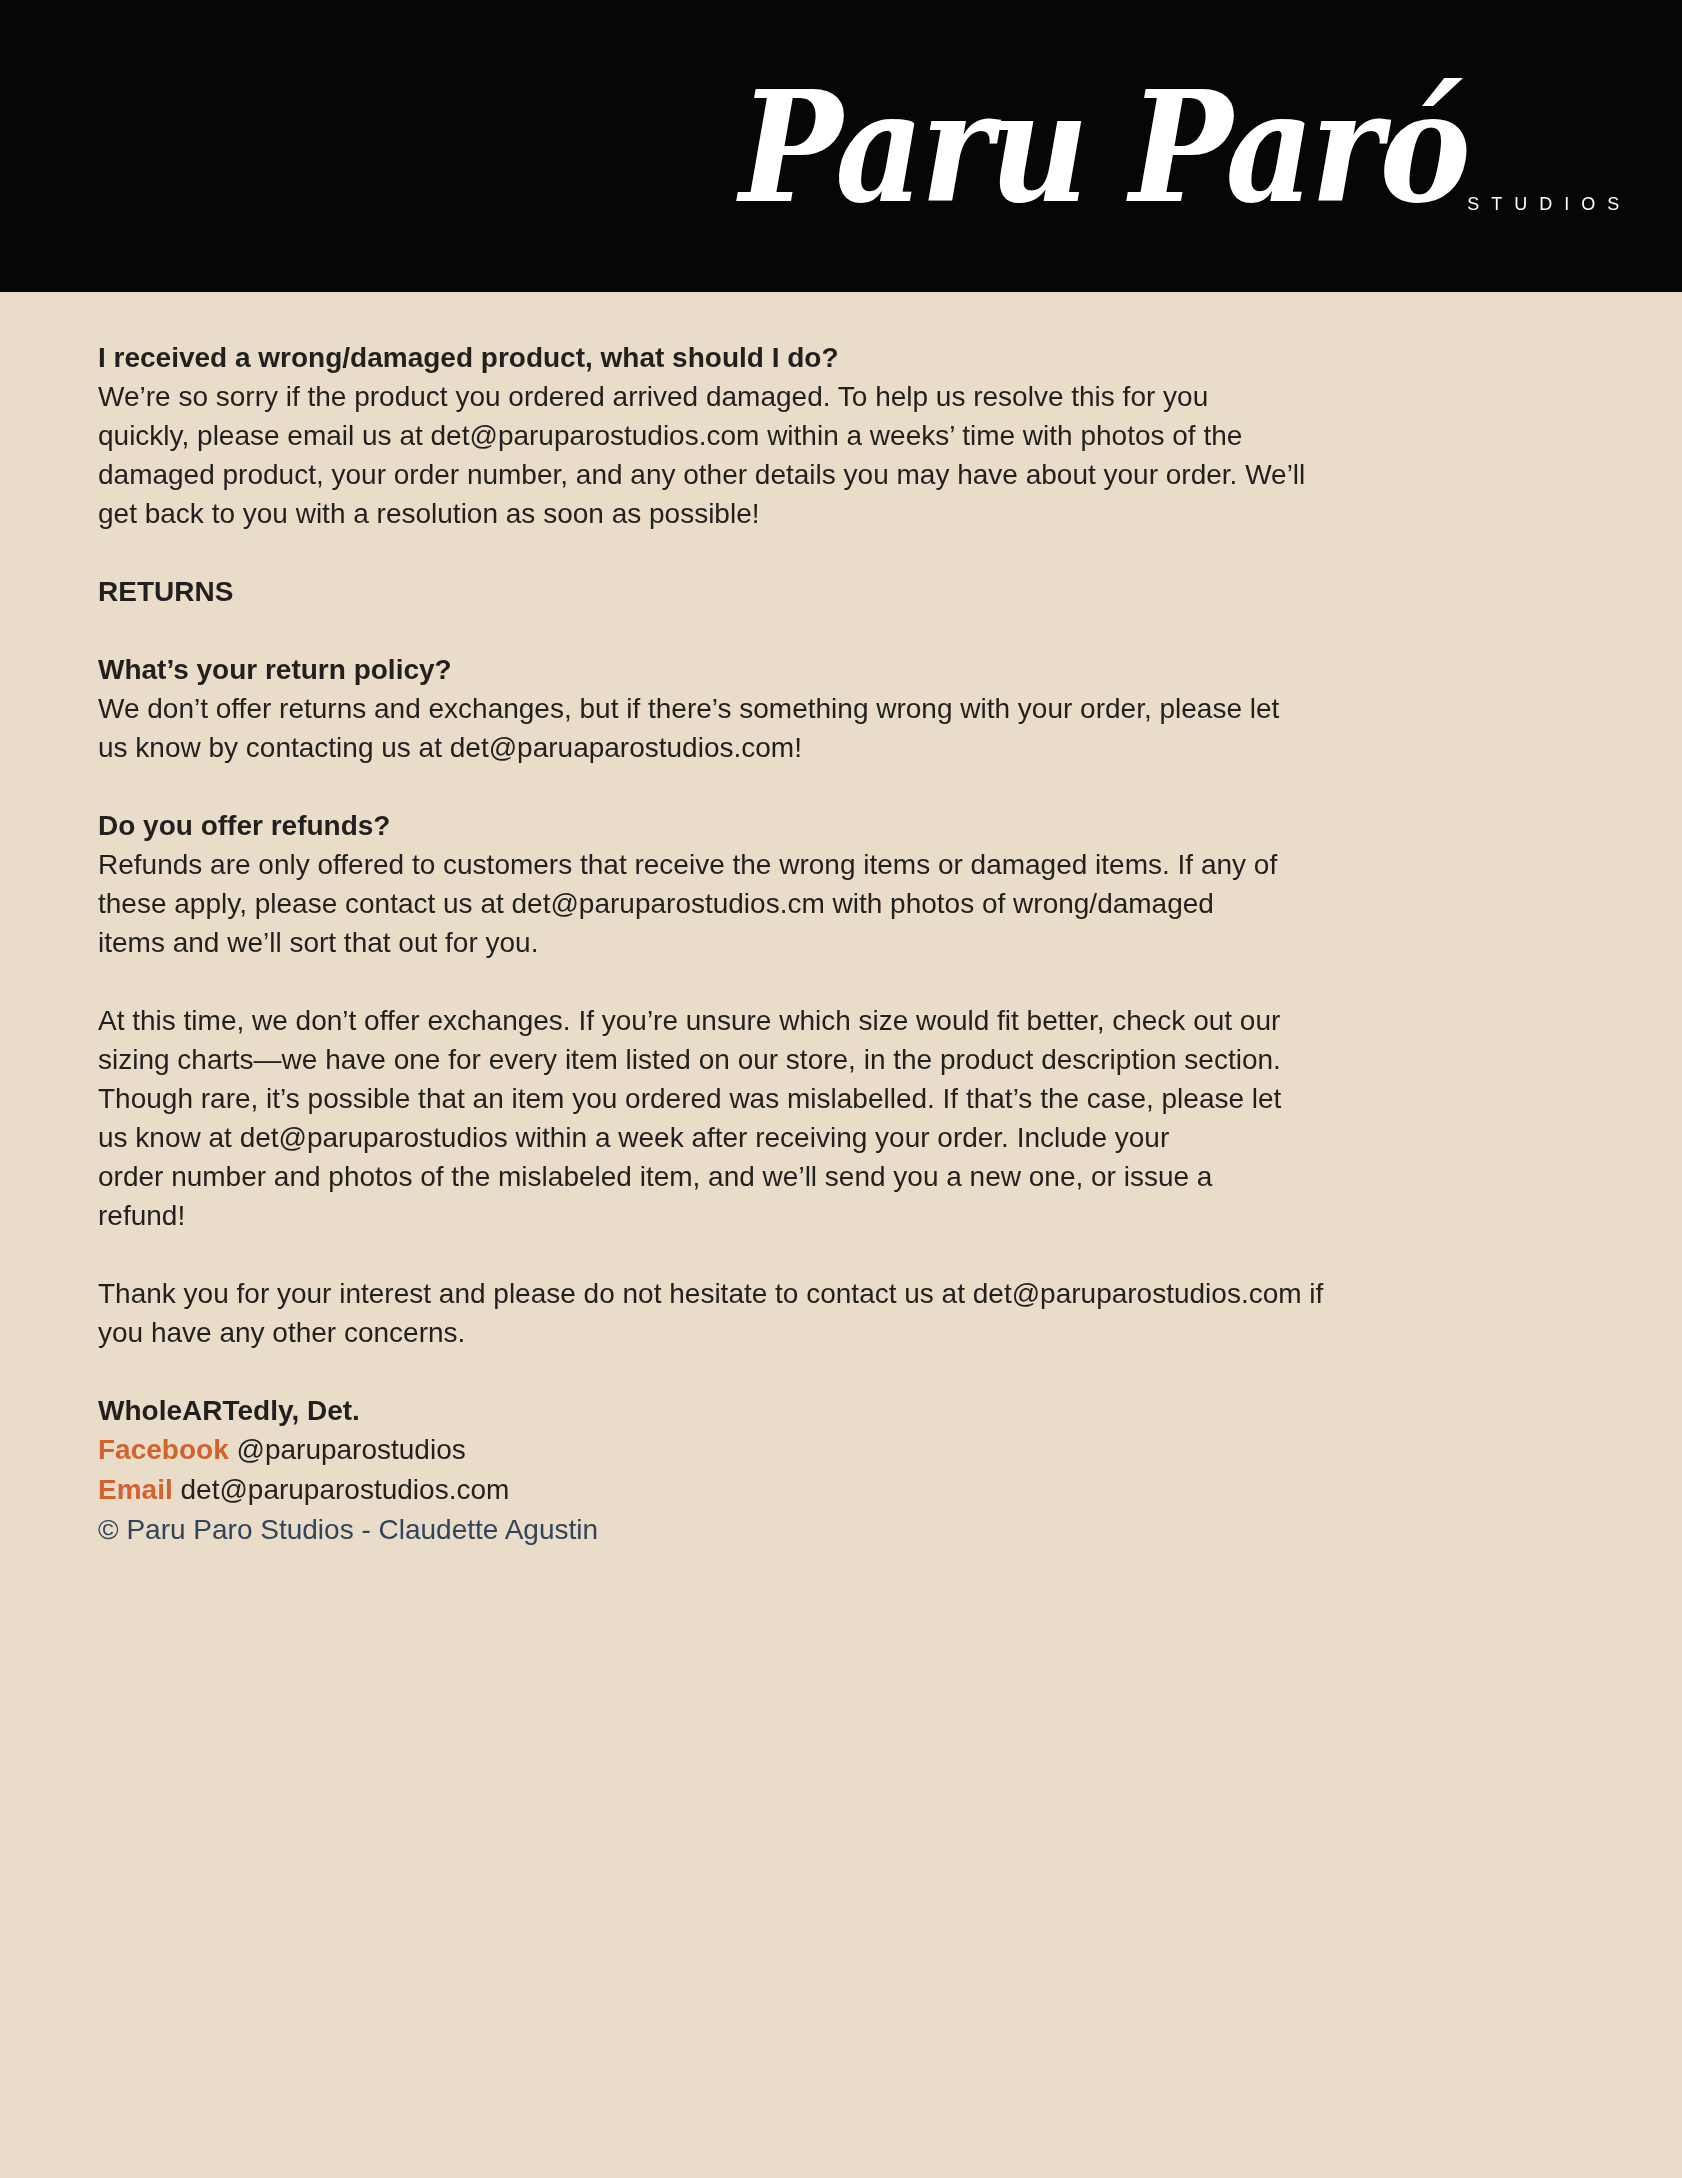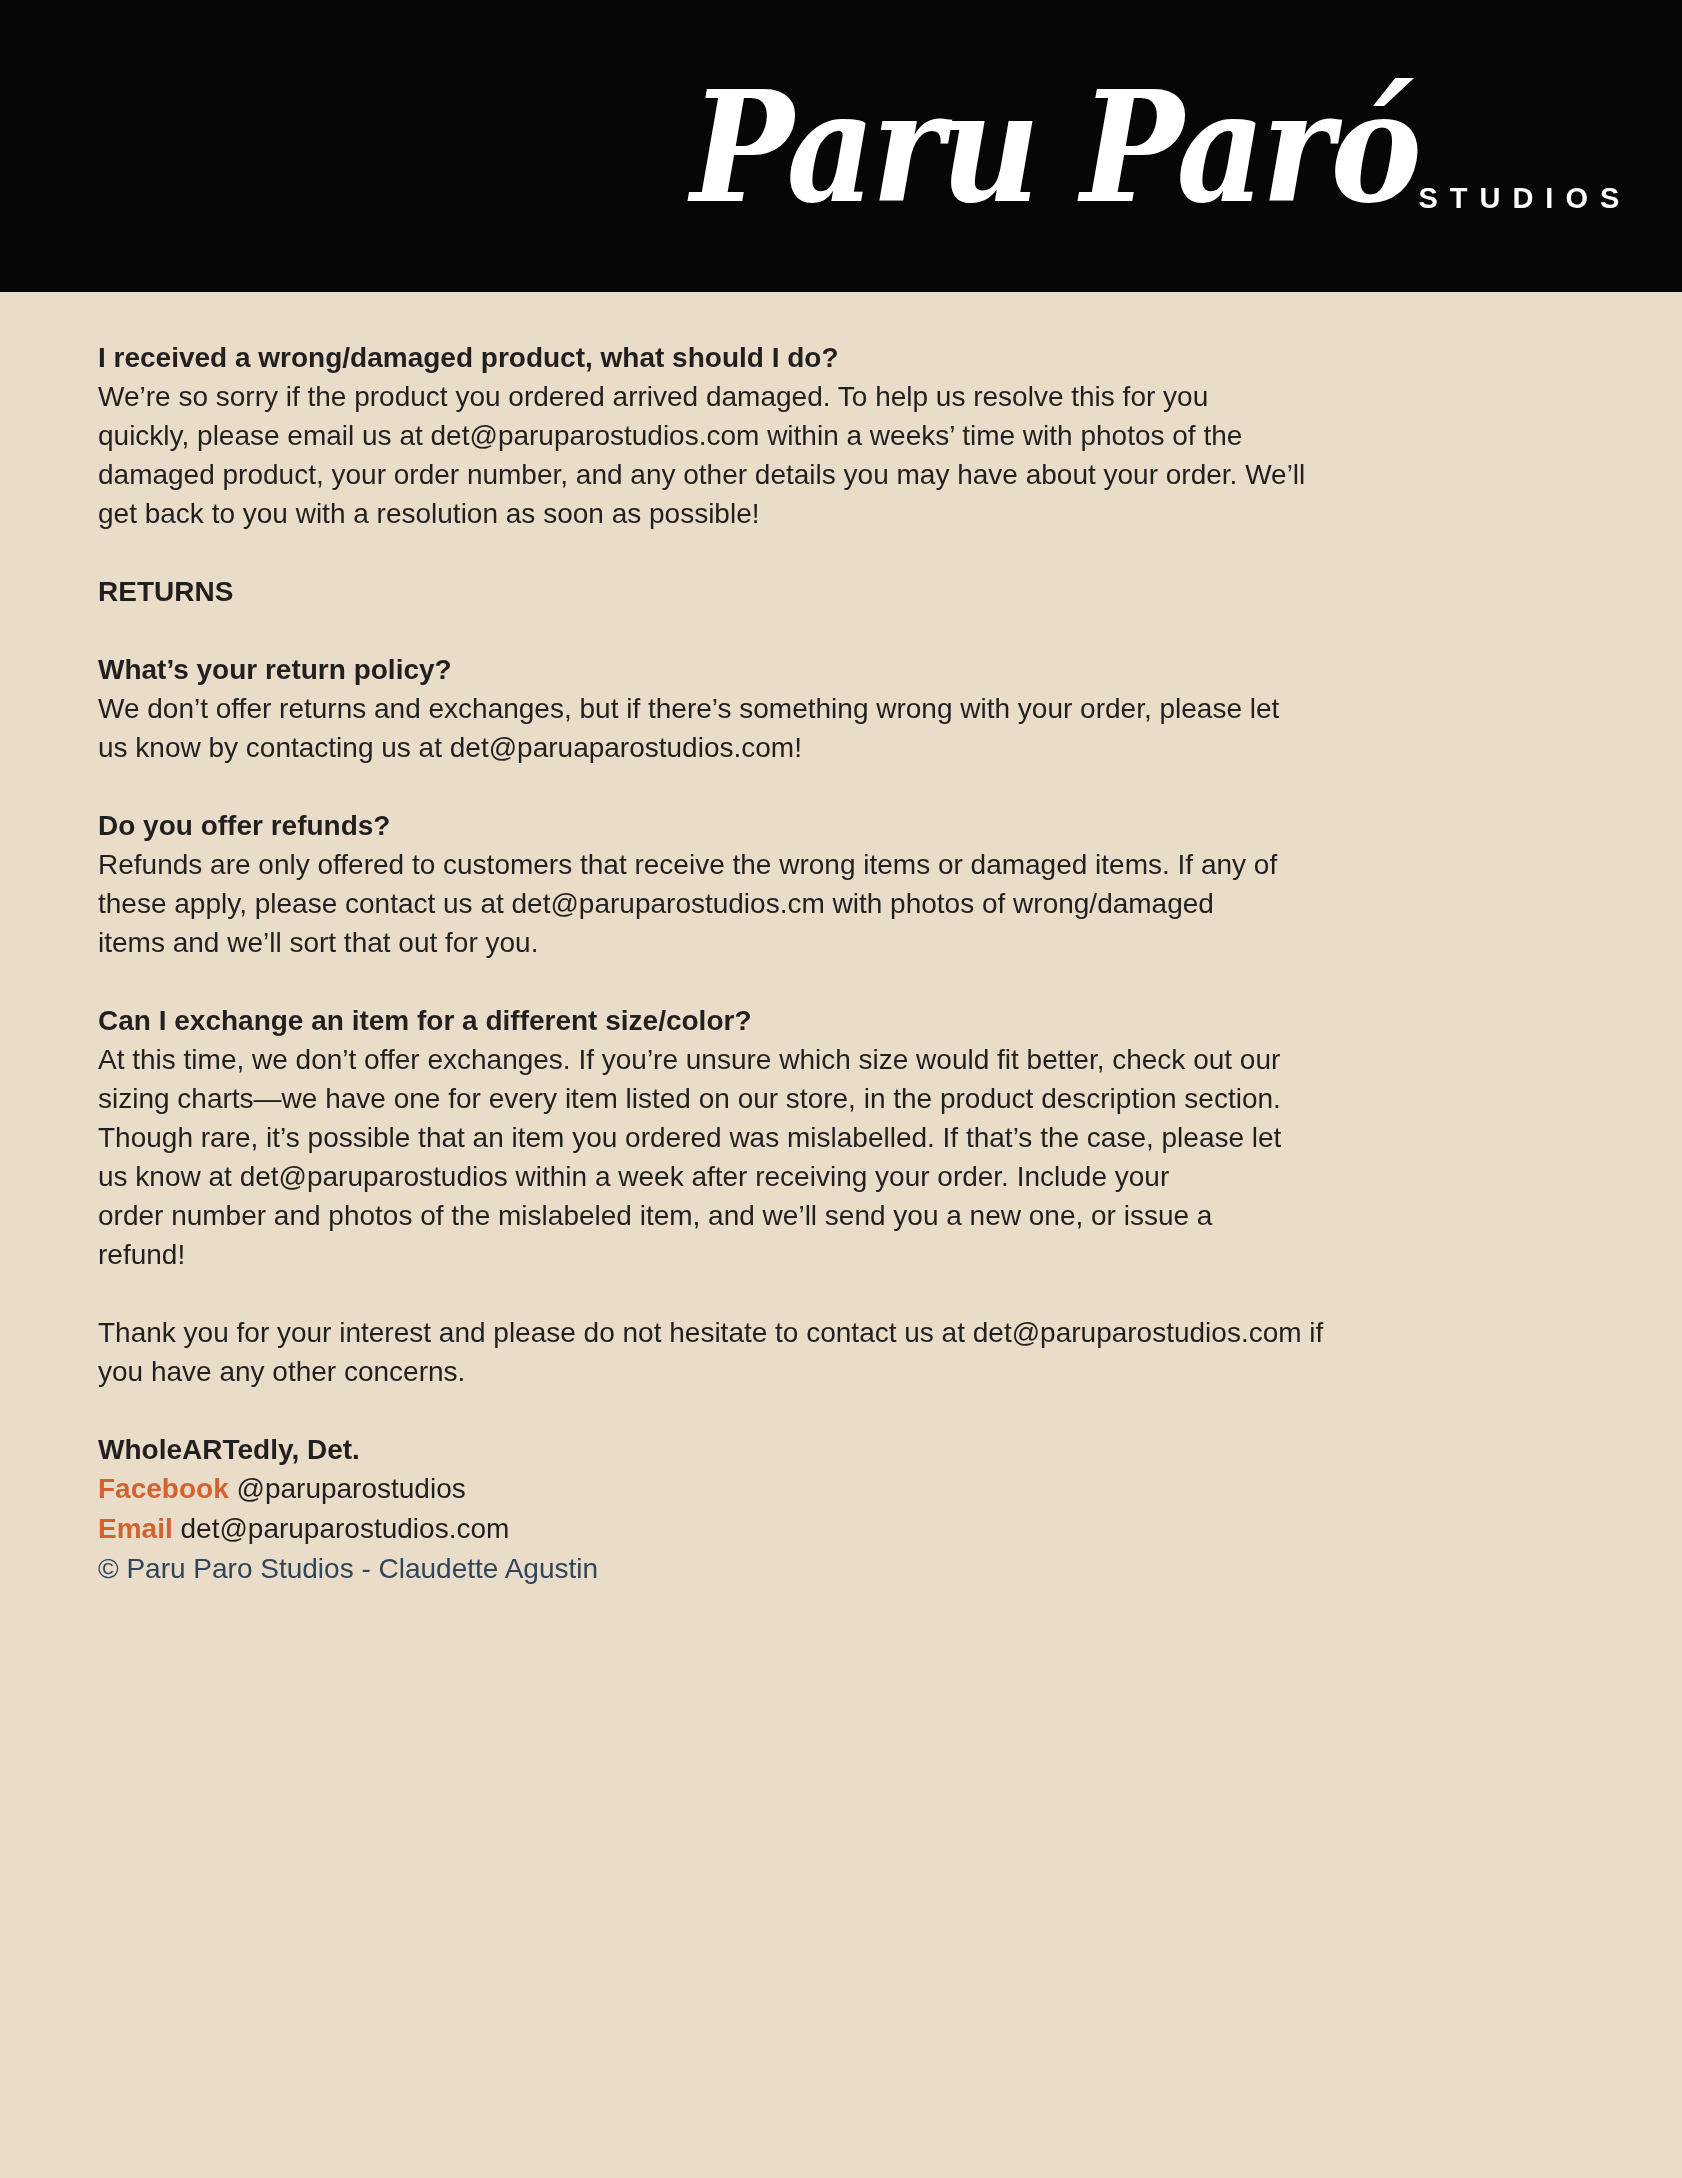--- a/index.html
+++ b/index.html
@@ -43,22 +43,22 @@
     font-weight: bold;
     font-size: 137px;
     line-height: 1;
     letter-spacing: -3.5px;
     transform: scaleY(1.12);
     transform-origin: right center;
     white-space: nowrap;
   }
   .brand-subtitle {
     font-family: "Liberation Sans", sans-serif;
-    font-weight: bold;
-    font-size: 29px;
+    font-weight: normal;
+    font-size: 18px;
     letter-spacing: 12px;
     margin-top: 15.6px;
     margin-right: 1.7px;
   }
   .content {
     padding: 46px 97px 0 98px;
     font-size: 28px;
     line-height: 39px;
   }
   .q-heading {
@@ -121,21 +121,20 @@
     </div>
 
     <div>
       <div class="q-heading">Do you offer refunds?</div>
       <div class="answer">Refunds are only offered to customers that receive the wrong items or damaged items. If any of
 these apply, please contact us at det@paruparostudios.cm with photos of wrong/damaged
 items and we’ll sort that out for you.</div>
     </div>
 
     <div>
-      <div class="q-heading">Can I exchange an item for a different size/color?</div>
       <div class="answer">At this time, we don’t offer exchanges. If you’re unsure which size would fit better, check out our
 sizing charts—we have one for every item listed on our store, in the product description section.
 Though rare, it’s possible that an item you ordered was mislabelled. If that’s the case, please let
 us know at det@paruparostudios within a week after receiving your order. Include your
 order number and photos of the mislabeled item, and we’ll send you a new one, or issue a
 refund!</div>
     </div>
 
     <div class="closing">Thank you for your interest and please do not hesitate to contact us at det@paruparostudios.com if
 you have any other concerns.</div>

